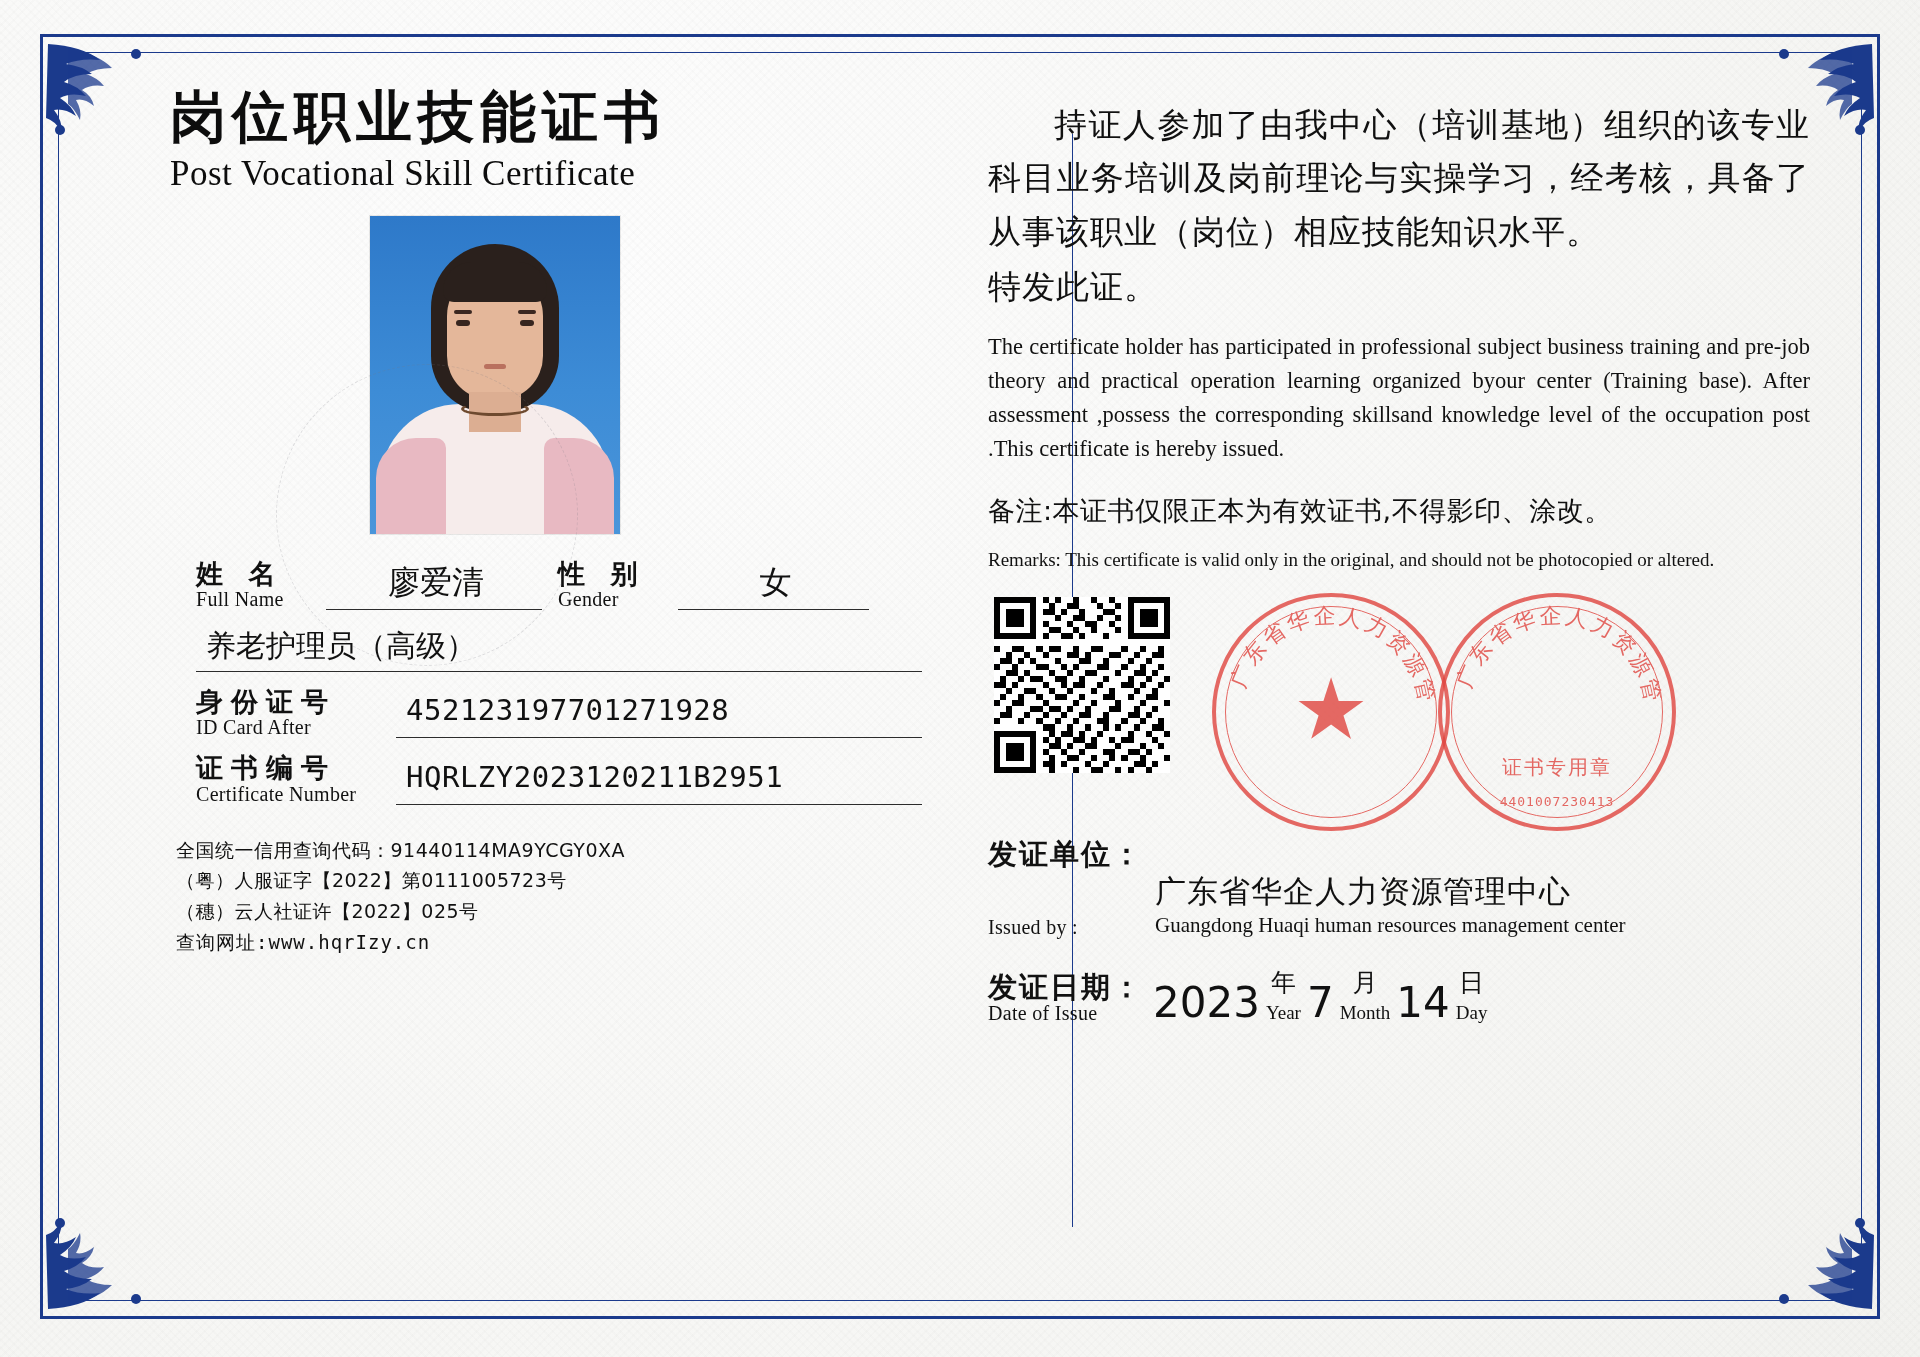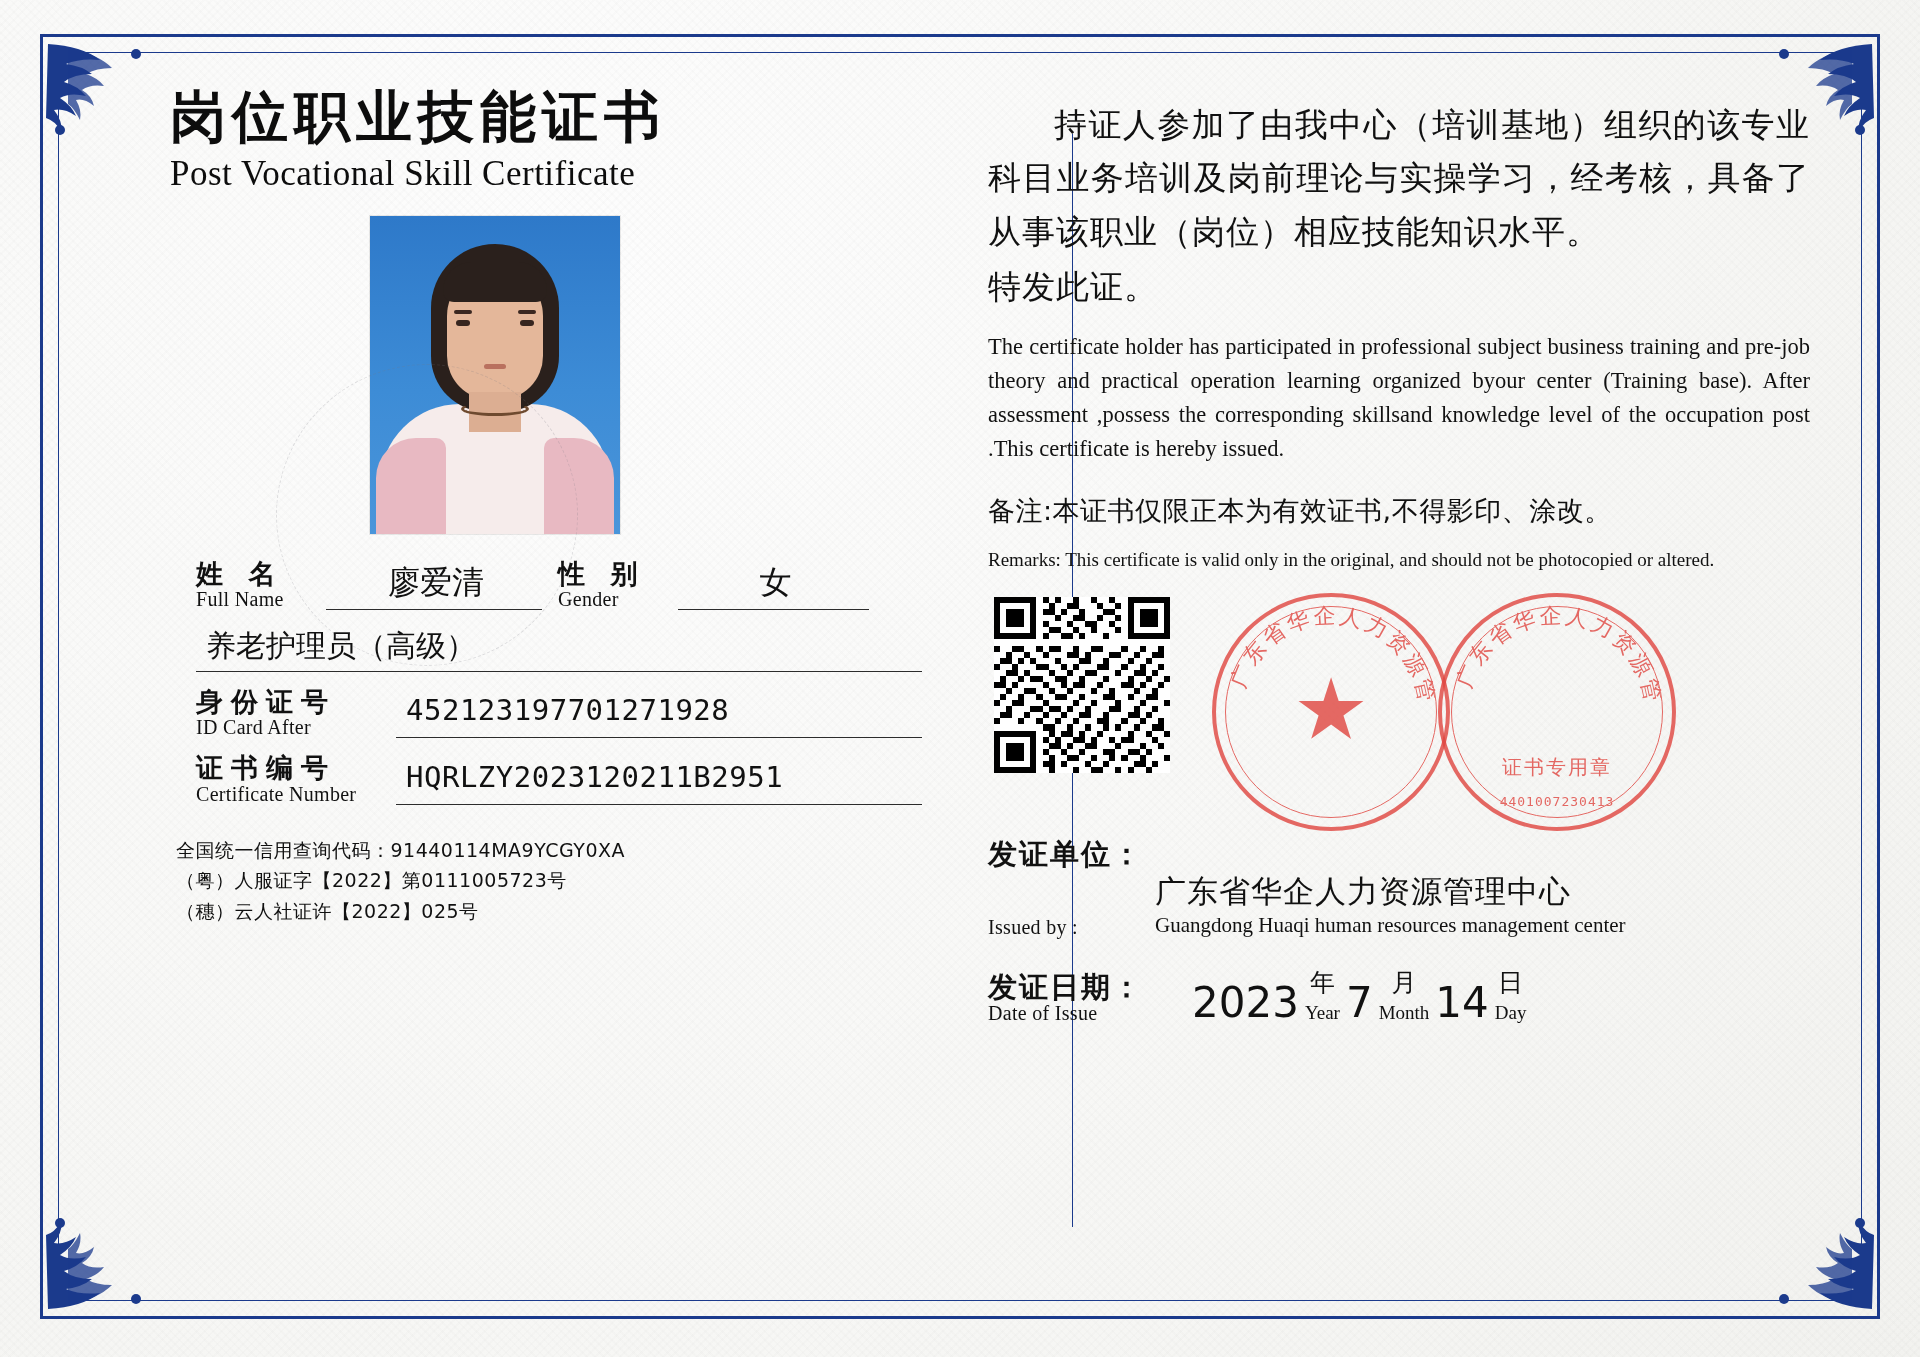--- a/index.html
+++ b/index.html
@@ -268,21 +268,21 @@
     color:#111;
     letter-spacing:1px;
   }
   .issued .org-en{
     font-size:21px;
     padding-left:12px;
     color:#111;
   }
   .date-row{
     margin-top:28px;
-    display:flex;align-items:flex-end;gap:39px;
+    display:flex;align-items:flex-end;
   }
   .date-row .lbl .cn{font-size:29px;letter-spacing:2px;}
   .date-row .lbl .en{font-size:20px;}
   .dbox{display:flex;align-items:flex-end;margin-left:6px;}
   .dnum{
     font-family:"DejaVu Sans", sans-serif;
     font-size:42px;line-height:1;color:#111;
     padding:0 4px;
   }
   .dunit{text-align:center;margin:0 2px;}
@@ -389,20 +389,21 @@
             <span class="en">Certificate Number</span>
           </div>
           <div class="val mono">HQRLZY2023120211B2951</div>
         </div>
       </div>
 
       <div class="footer-lines">
         <div>全国统一信用查询代码：91440114MA9YCGY0XA</div>
         <div>（粤）人服证字【2022】第0111005723号</div>
         <div>（穗）云人社证许【2022】025号</div>
+        <div class="url">查询网址:www.hqrIzy.cn</div>
       </div>
     </div>
 
     <div class="divider"></div>
 
     <div class="right">
       <div class="stmt-cn">
         <span class="indent">持证人参加了由我中心（培训基地）组织的该专业科目业务培训及岗前理论与实操学习，经考核，具备了从事该职业（岗位）相应技能知识水平。</span>
         <span class="last">特发此证。</span>
       </div>

